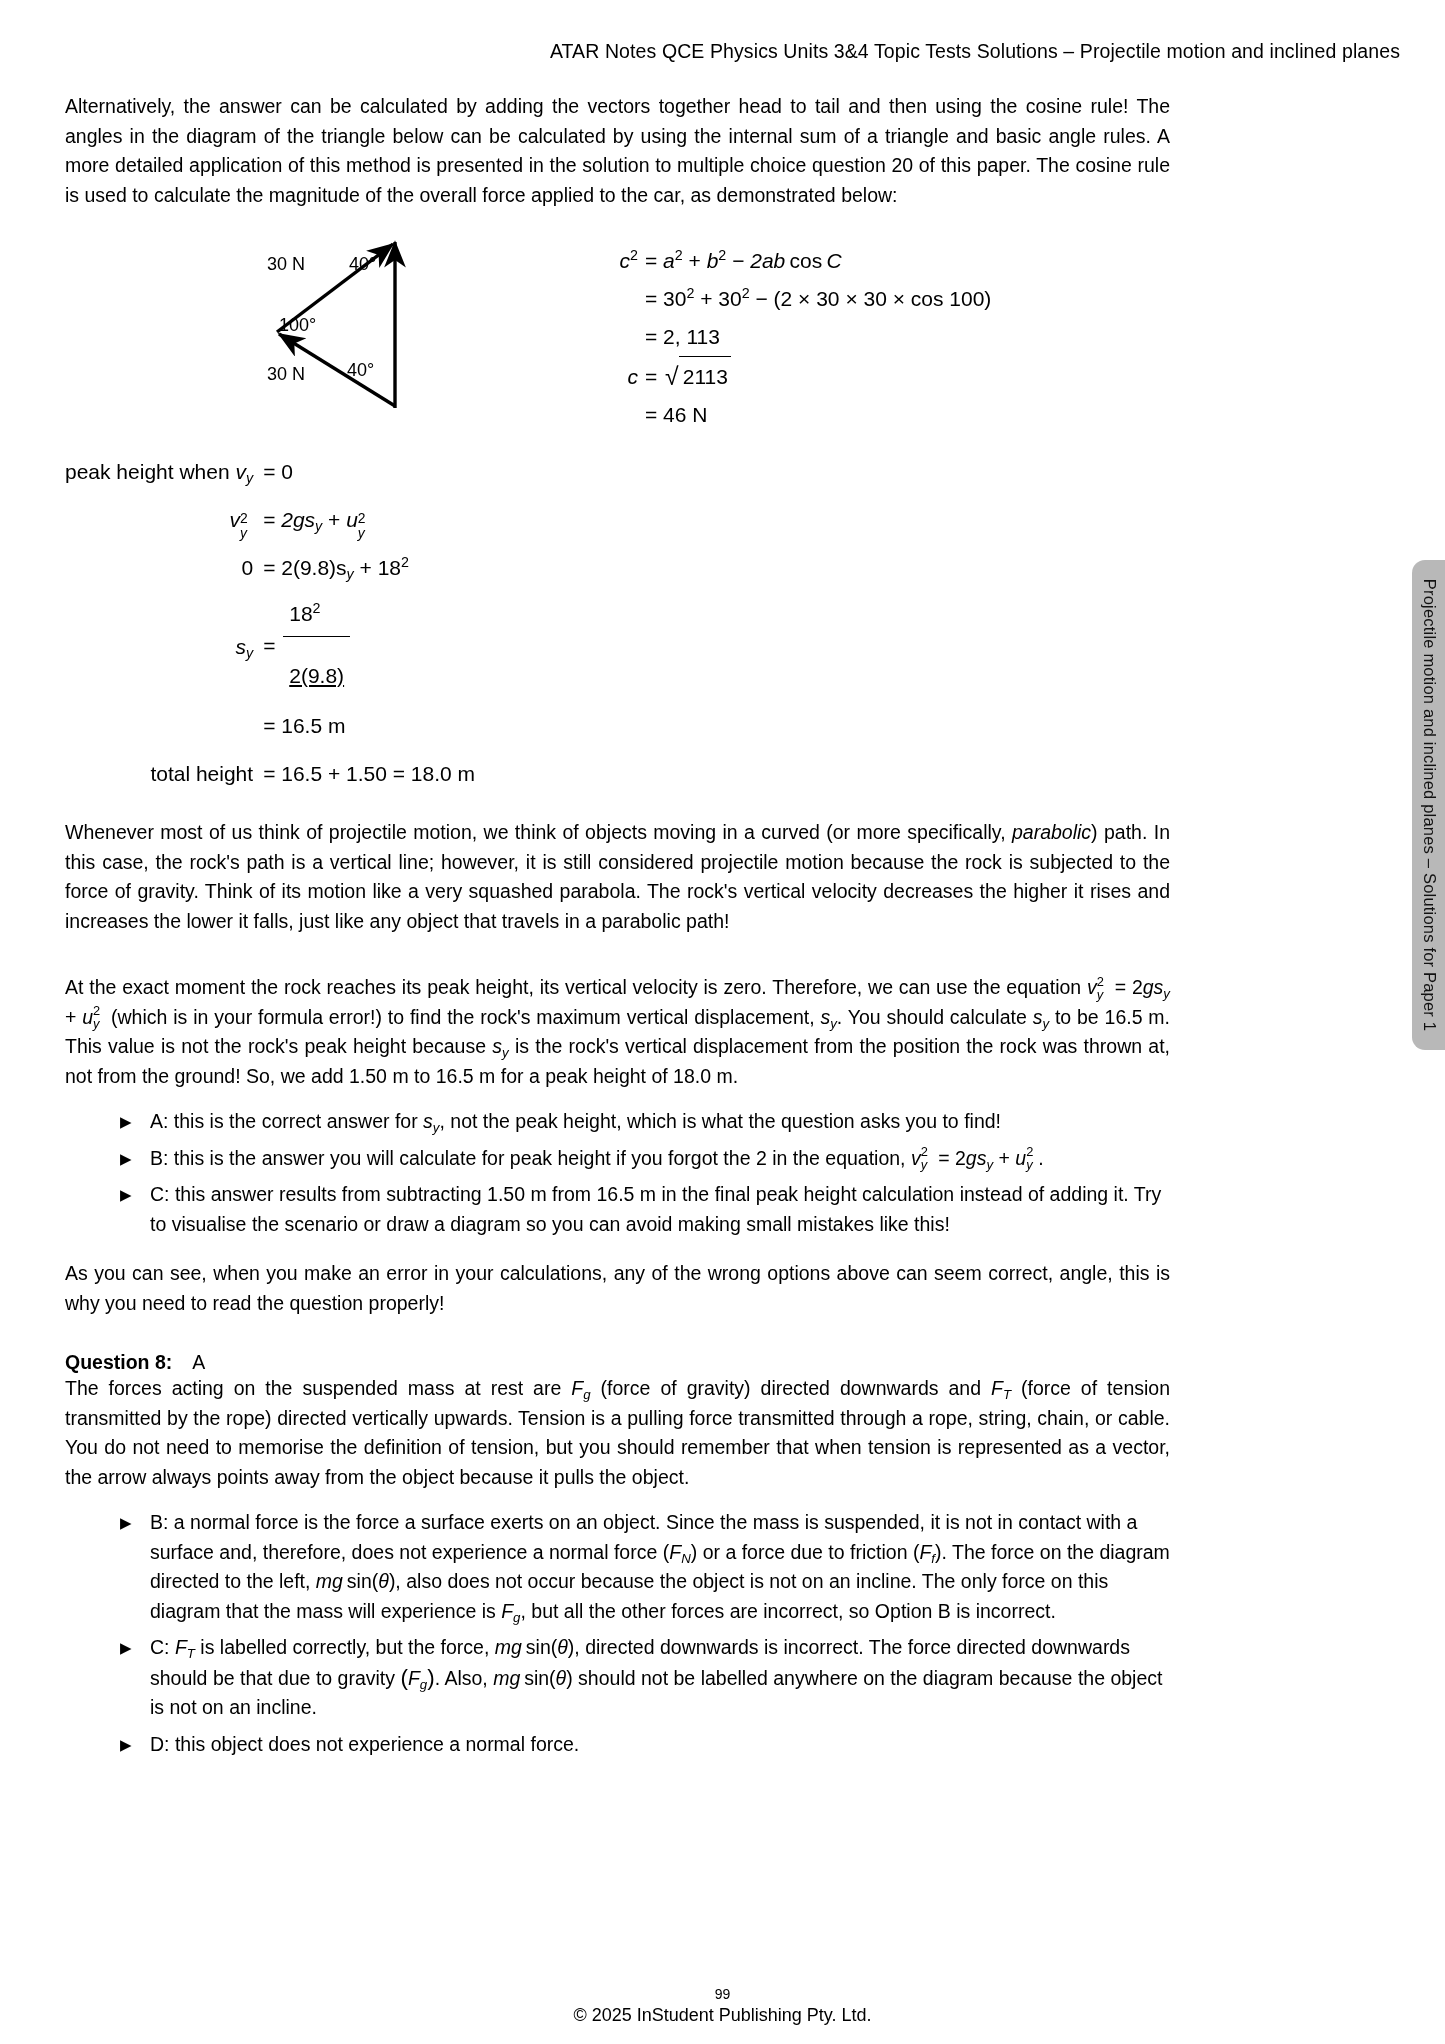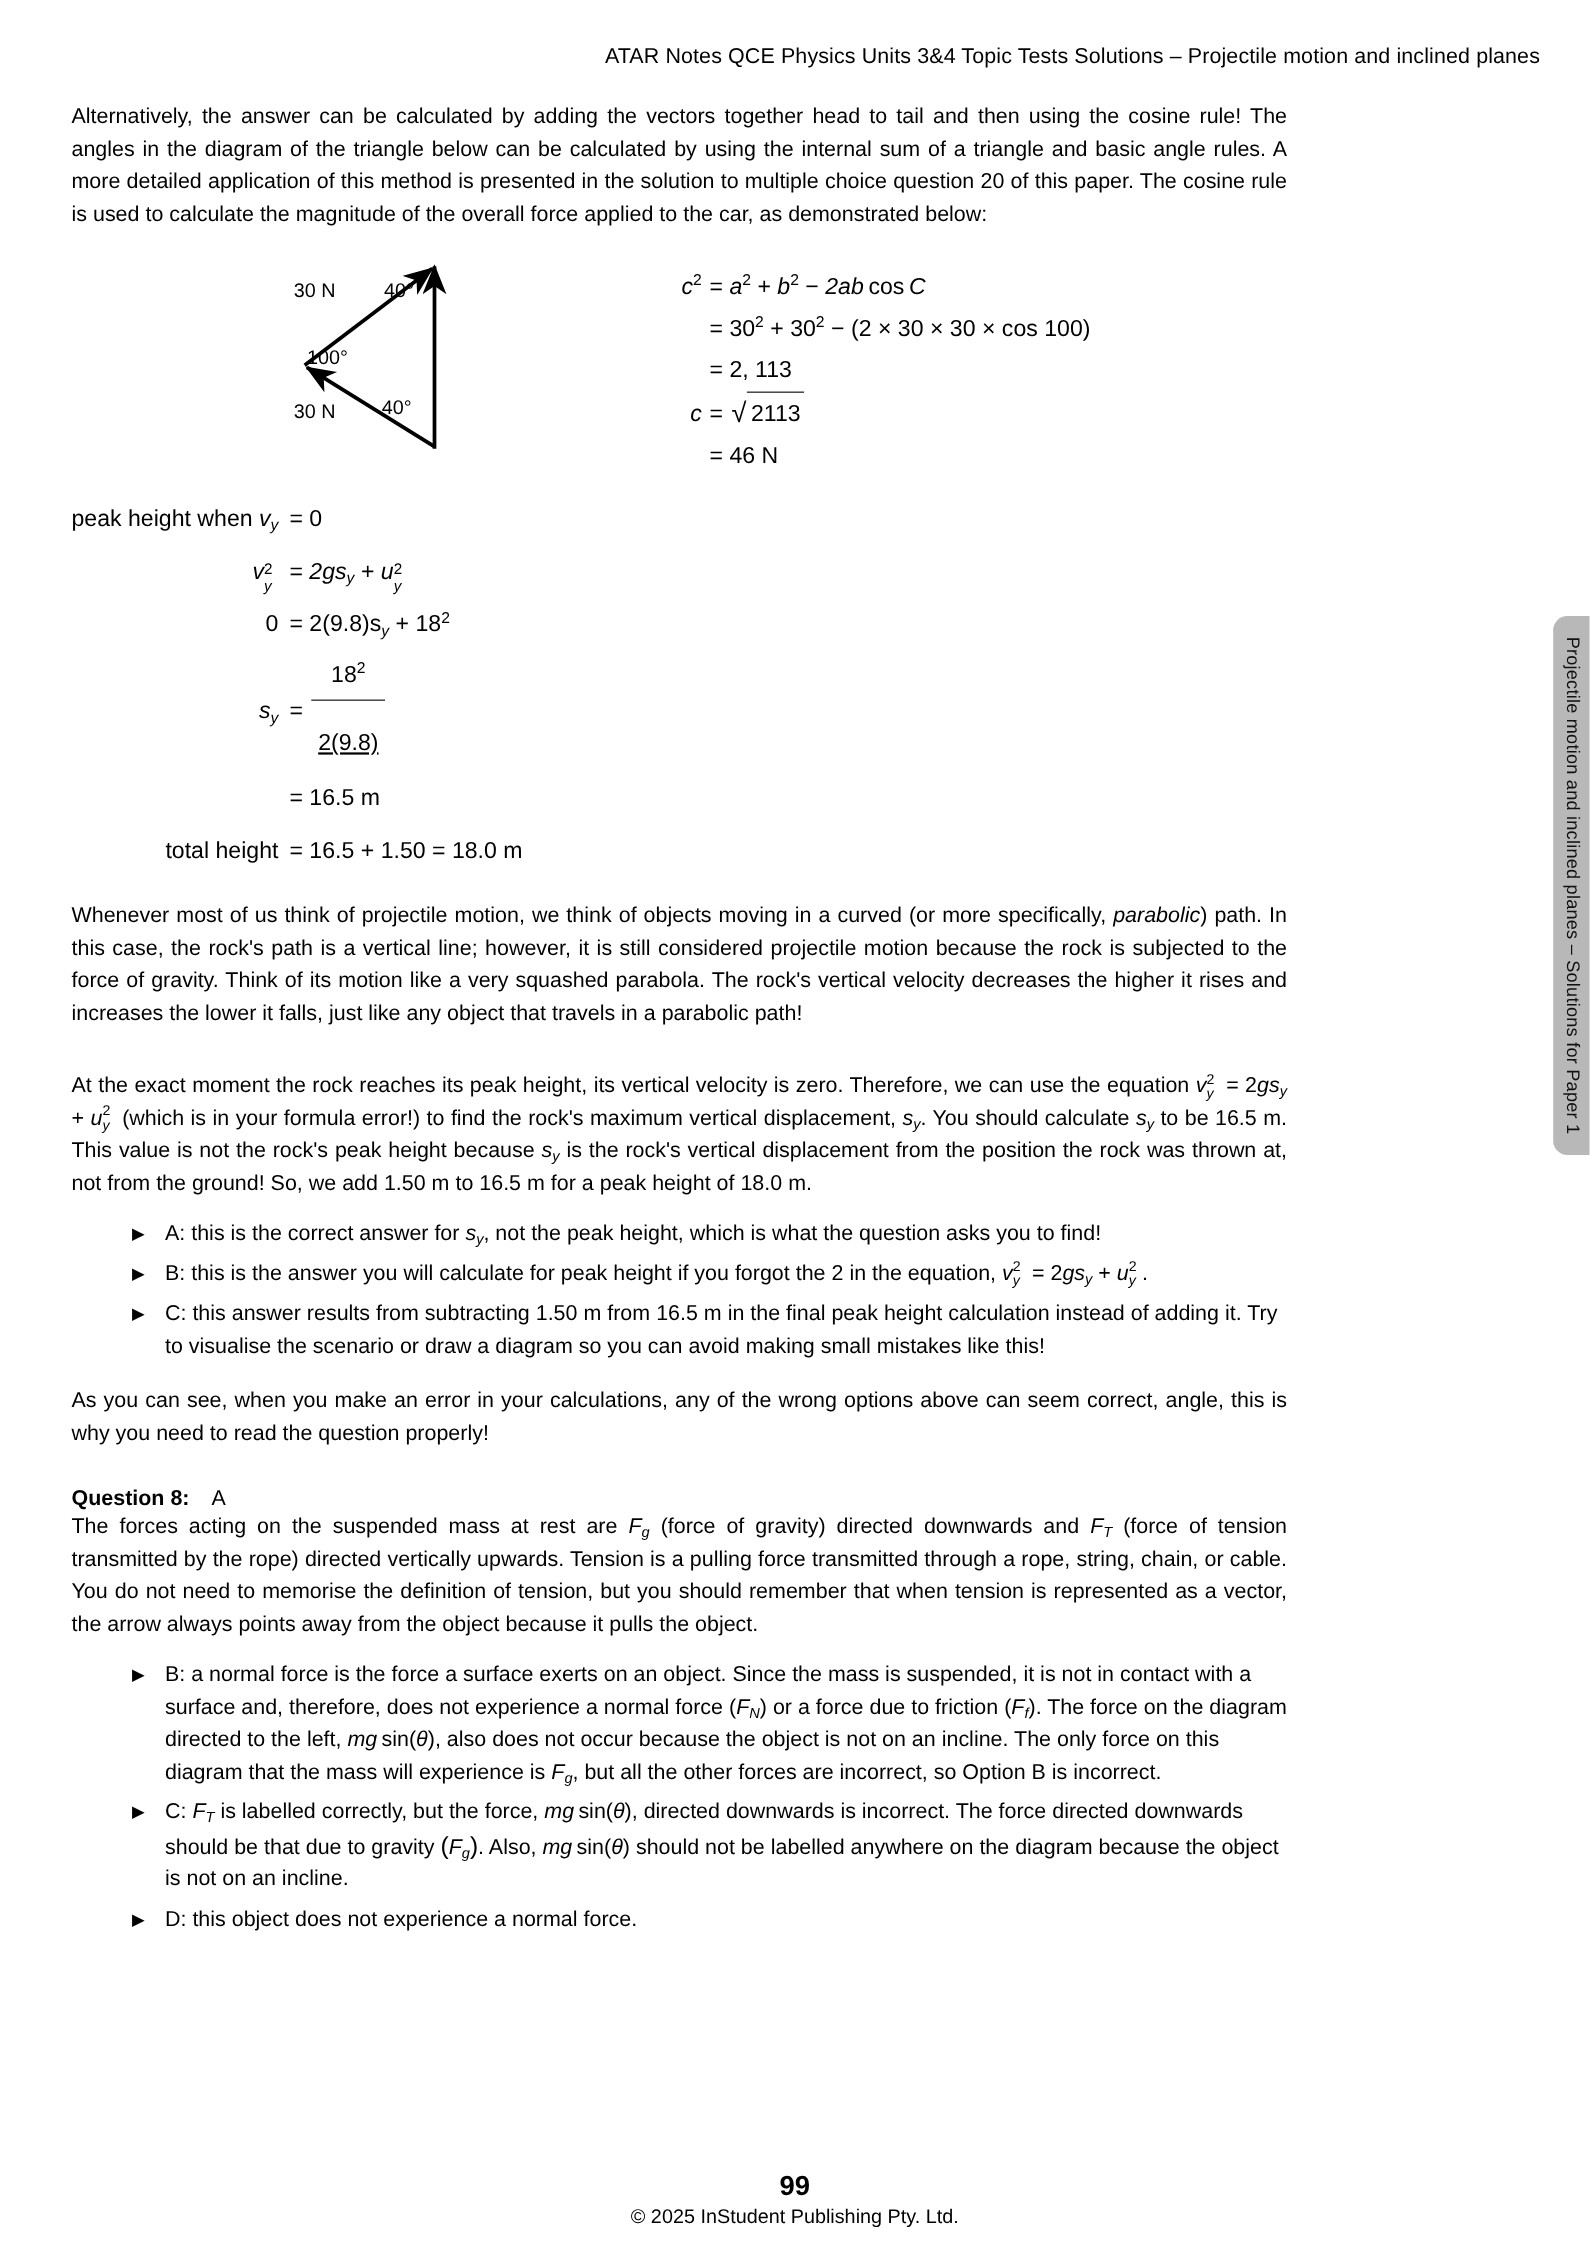--- a/index.html
+++ b/index.html
@@ -70,21 +70,20 @@
   }
   .subsup .s-sub {
     position: absolute; left: 0; top: 0.42em;
     font-size: 0.66em; font-style: italic;
   }
 
   
   .frac {
     display: inline-block;
     vertical-align: middle;
-    text-align: center;
     margin: 0 2px;
     position: relative;
     top: -0.1em;
   }
   .frac .num { display: block; padding: 0 6px 1px 6px; }
   .frac .den { display: block; border-top: 1.6px solid #000; padding: 18px 6px 0 6px; text-decoration: underline; }
 
   
   .sqrt { display: inline-block; position: relative; padding-left: 2px; }
   .sqrt > .radicand { display: inline-block; border-top: 1.6px solid #000; padding: 1px 3px 0 4px; }
@@ -196,22 +195,22 @@
 
   
   .footer {
     position: absolute;
     left: 0;
     right: 0;
     bottom: 18px;
     text-align: center;
   }
   .footer .pageno {
-    font-size: 25px;
-    font-weight: bold;
+    font-size: 14px;
+    font-weight: normal;
     margin-bottom: 3px;
   }
   .footer .copy {
     font-size: 18px;
   }
 </style>
 </head>
 <body>
 
 <div class="page">

